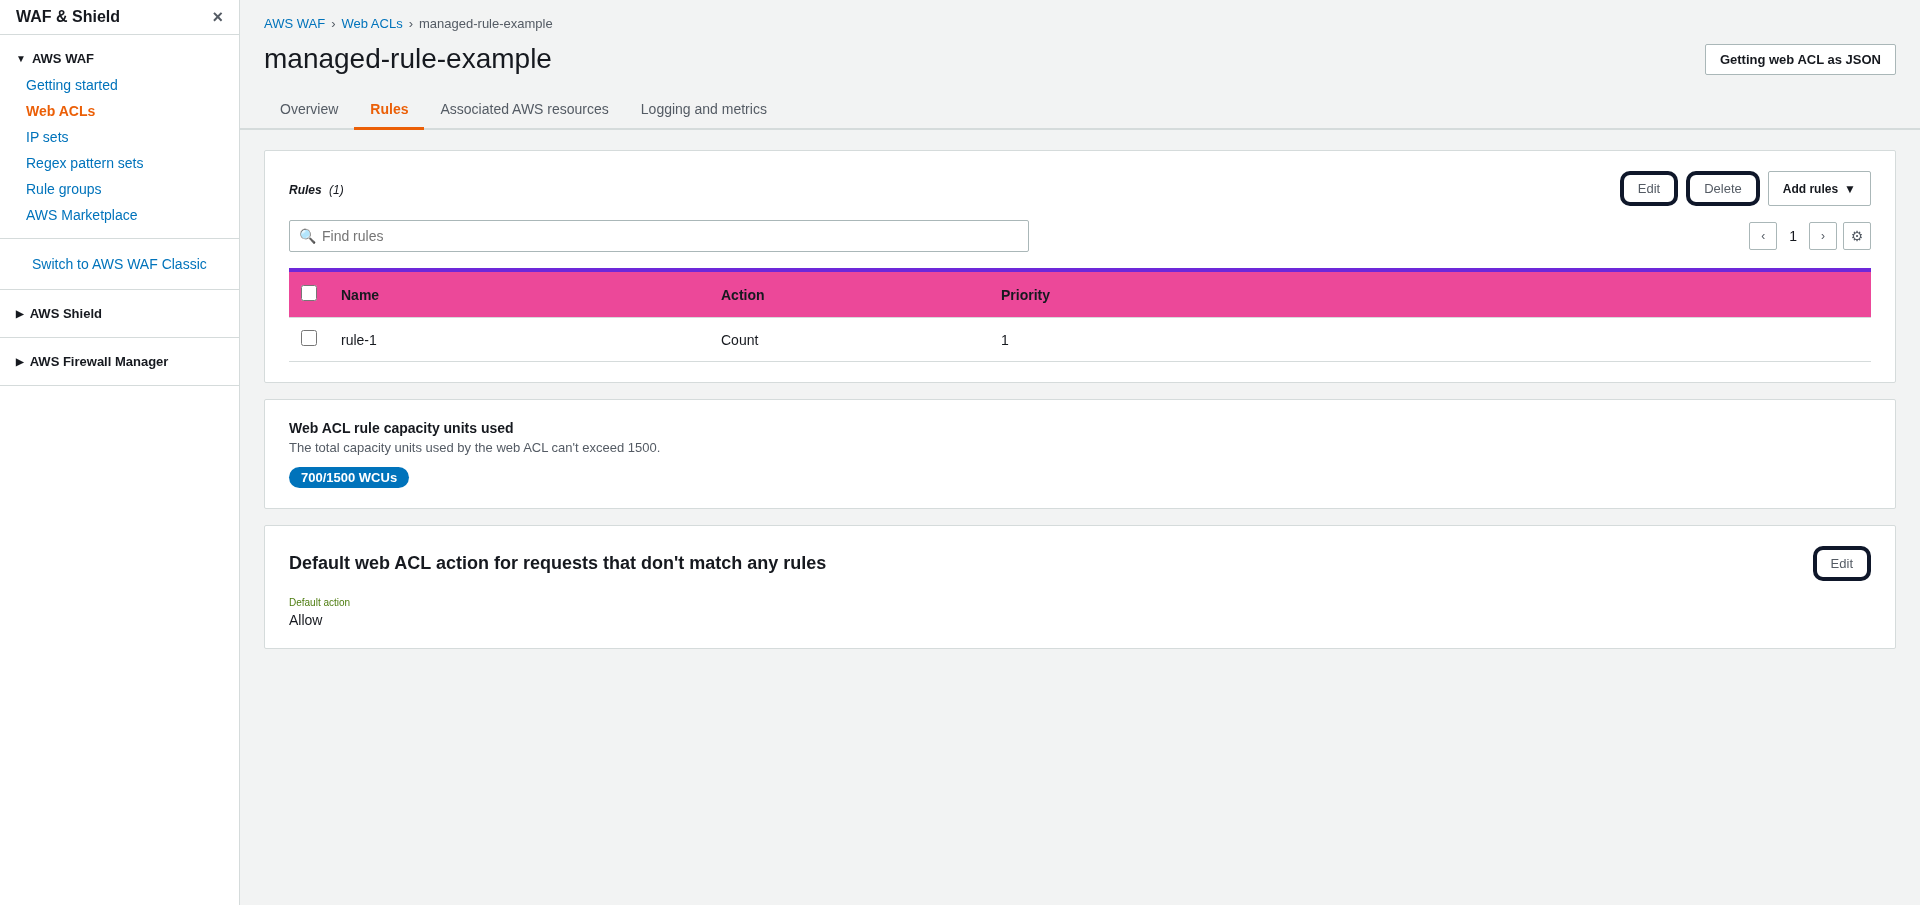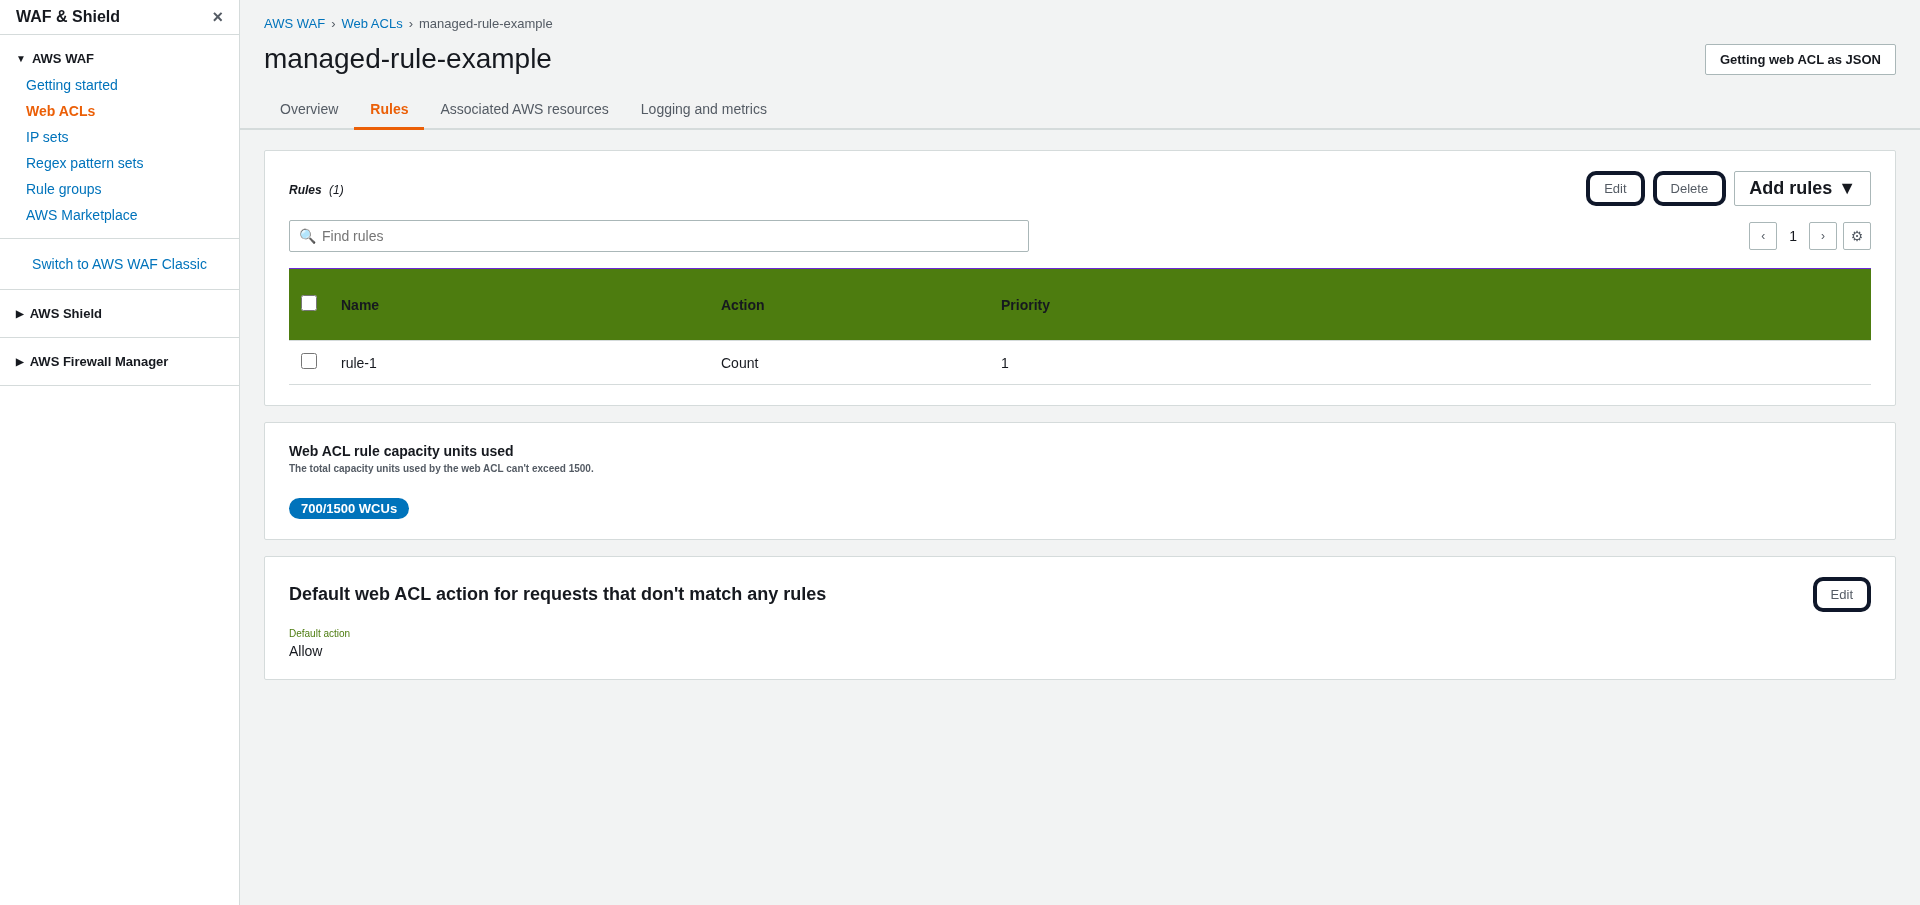--- a/index.html
+++ b/index.html
@@ -60,21 +60,20 @@
       color: #eb5f07;
       font-weight: 700;
     }
     .sidebar-link {
       display: block;
       padding: 5px 16px;
       color: #0073bb;
       text-decoration: none;
       font-size: 14px;
       cursor: pointer;
-      text-align: center;
     }
     .sidebar-collapsed-section {
       padding: 10px 0;
       border-bottom: 1px solid #d5dbdb;
     }
     .sidebar-collapsed-title {
       display: flex;
       align-items: center;
       gap: 6px;
       padding: 6px 16px;
@@ -195,21 +194,21 @@
       padding: 6px 14px;
       font-size: 13px;
       border-radius: 10px;
       cursor: pointer;
       color: #545b64;
     }
     .btn-add-rules {
       border: 1px solid #aab7b8;
       background: #fff;
       padding: 6px 14px;
-      font-size: 18px;
+      font-size: 12px;
       font-weight: 700;
       border-radius: 2px;
       cursor: pointer;
       color: #16191f;
       display: flex;
       align-items: center;
       gap: 6px;
     }
 
     
@@ -278,26 +277,26 @@
       color: #545b64;
     }
 
     
     .rules-table {
       width: 100%;
       border-collapse: collapse;
     }
     .rules-table th {
       text-align: left;
-      padding: 26px 12px;
-      font-weight: 700;
-      font-size: 14px;
-      border-top: 1px solid #6d28d9;
+      padding: 13px 12px;
+      font-weight: 700;
+      font-size: 14px;
+      border-top: 4px solid #6d28d9;
       border-bottom: 1px solid #d5dbdb;
-      background: #4d7c0f;
+      background: #ec4899;
     }
     .rules-table td {
       padding: 12px 12px;
       border-bottom: 1px solid #d5dbdb;
       font-size: 14px;
     }
     .rules-table .col-check { width: 36px; }
     .rules-table .col-name { width: 380px; }
     .rules-table .col-action { width: 280px; }
     .rules-table .col-priority { width: auto; }
@@ -320,24 +319,23 @@
       font-weight: 600;
       margin-top: 8px;
     }
 
     .capacity-title {
       font-size: 14px;
       font-weight: 700;
       margin-bottom: 4px;
     }
     .capacity-subtitle {
-      font-size: 10px;
-      color: #545b64;
-      margin-bottom: 16px;
-      font-weight: bold;
+      font-size: 13px;
+      color: #545b64;
+      margin-bottom: 4px;
     }
 
     
     .default-acl-header {
       display: flex;
       align-items: center;
       justify-content: space-between;
       margin-bottom: 16px;
     }
     .default-acl-title {

